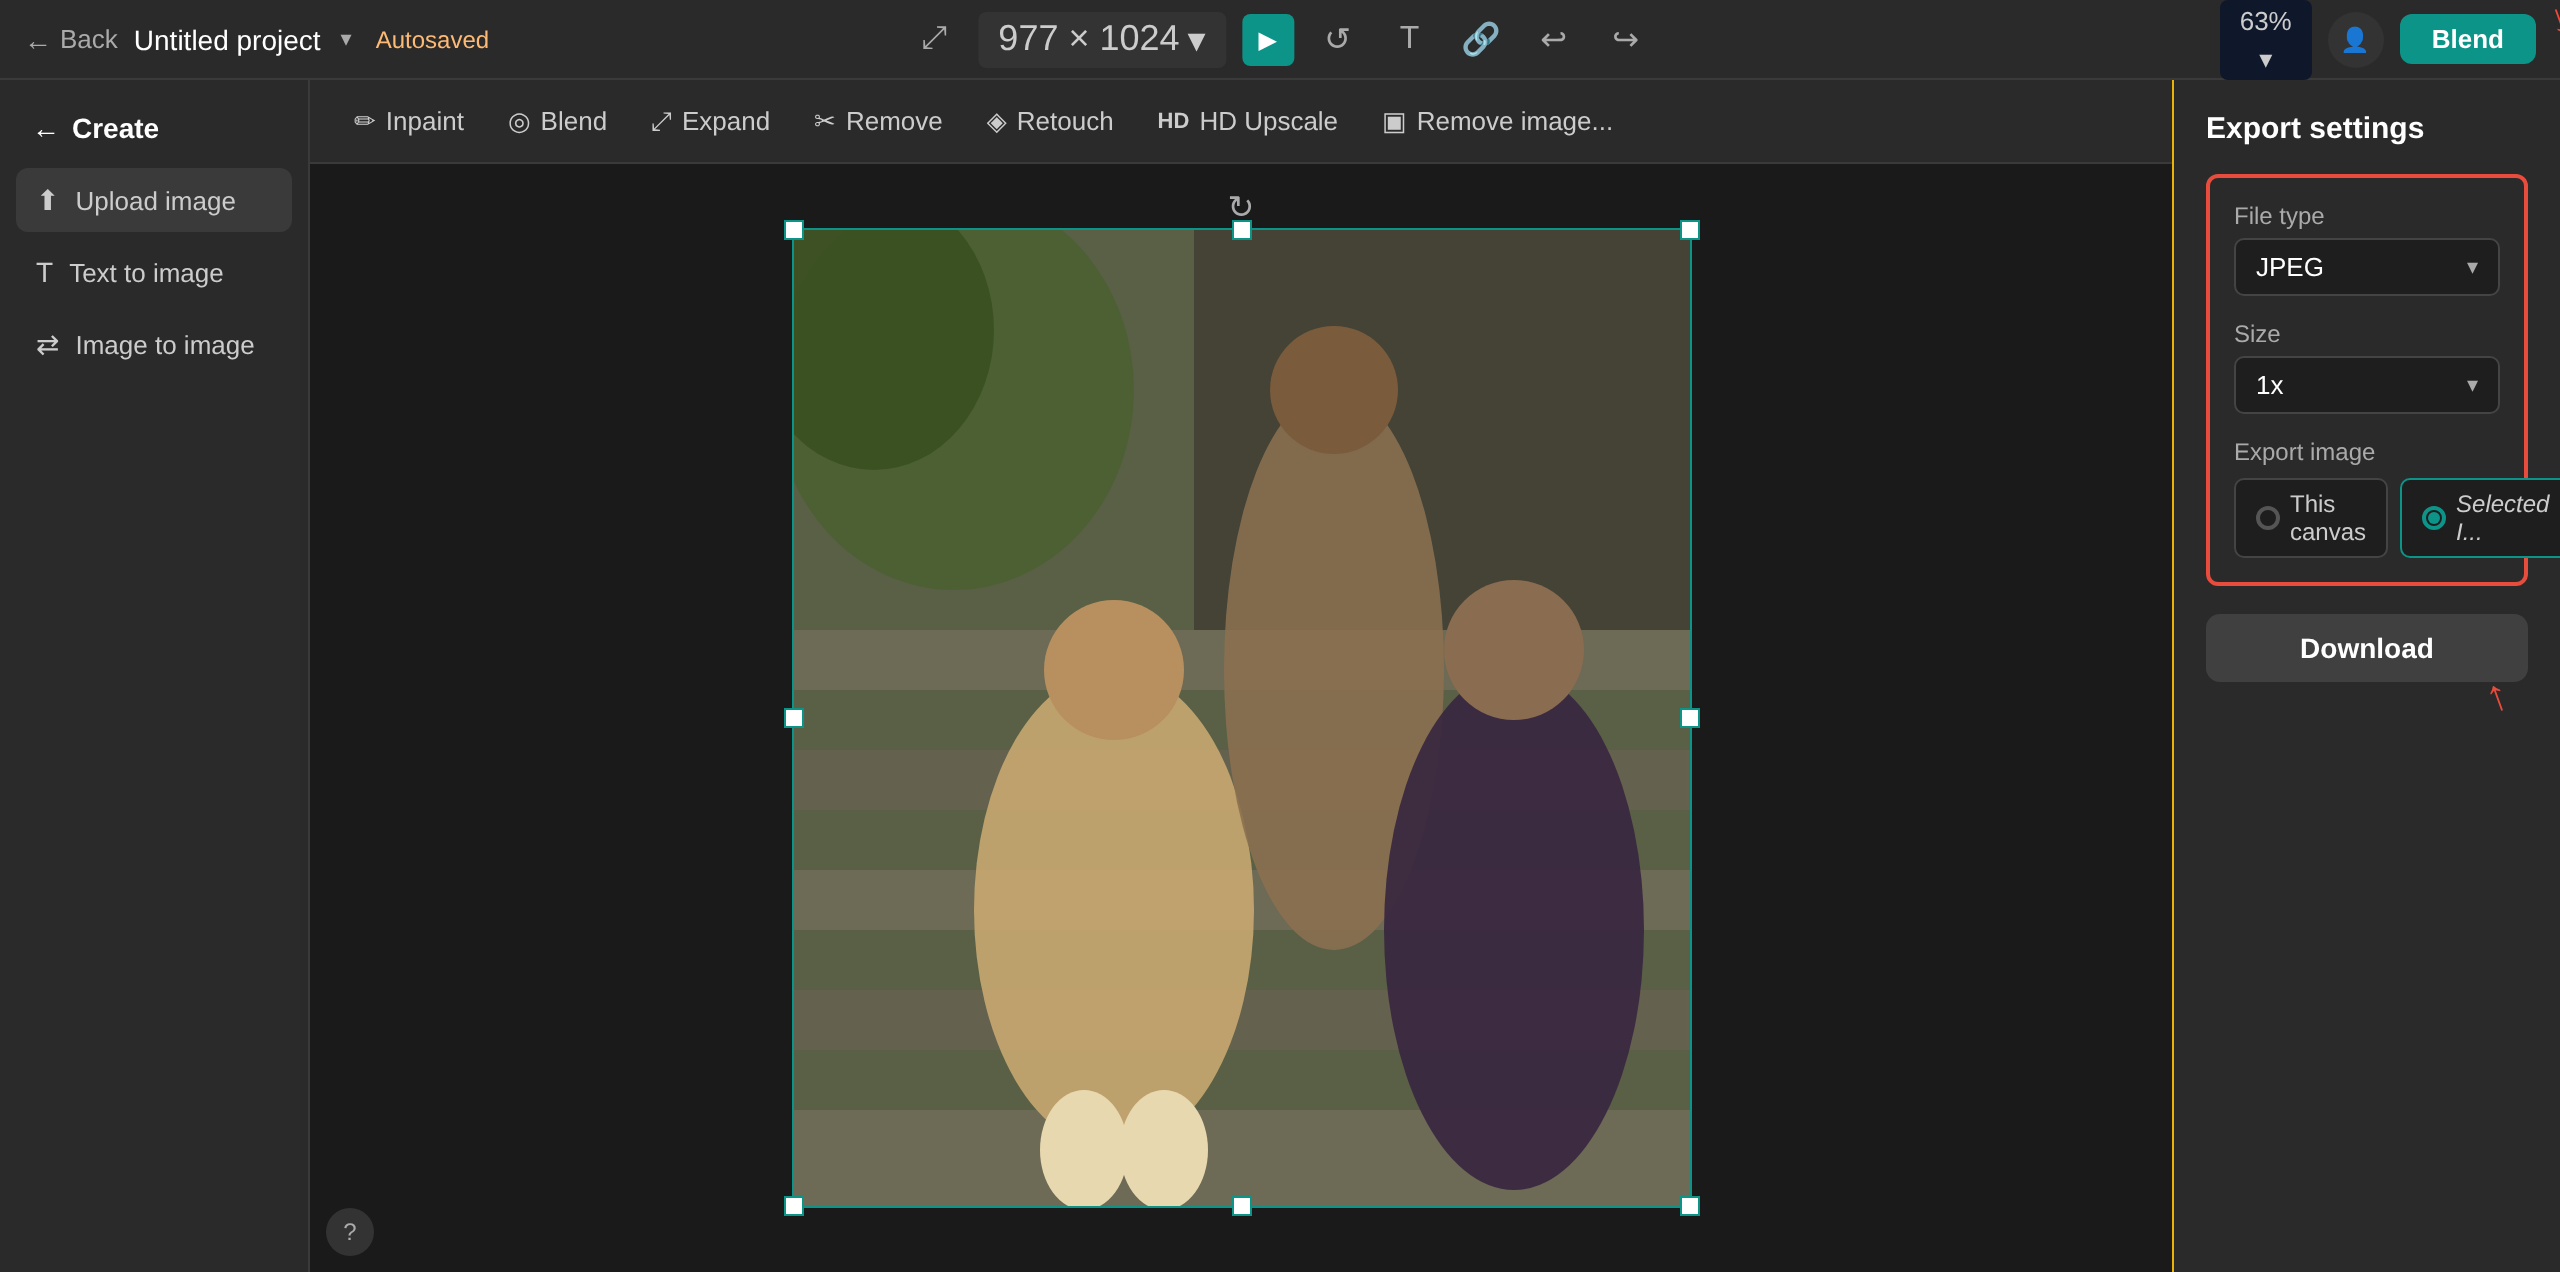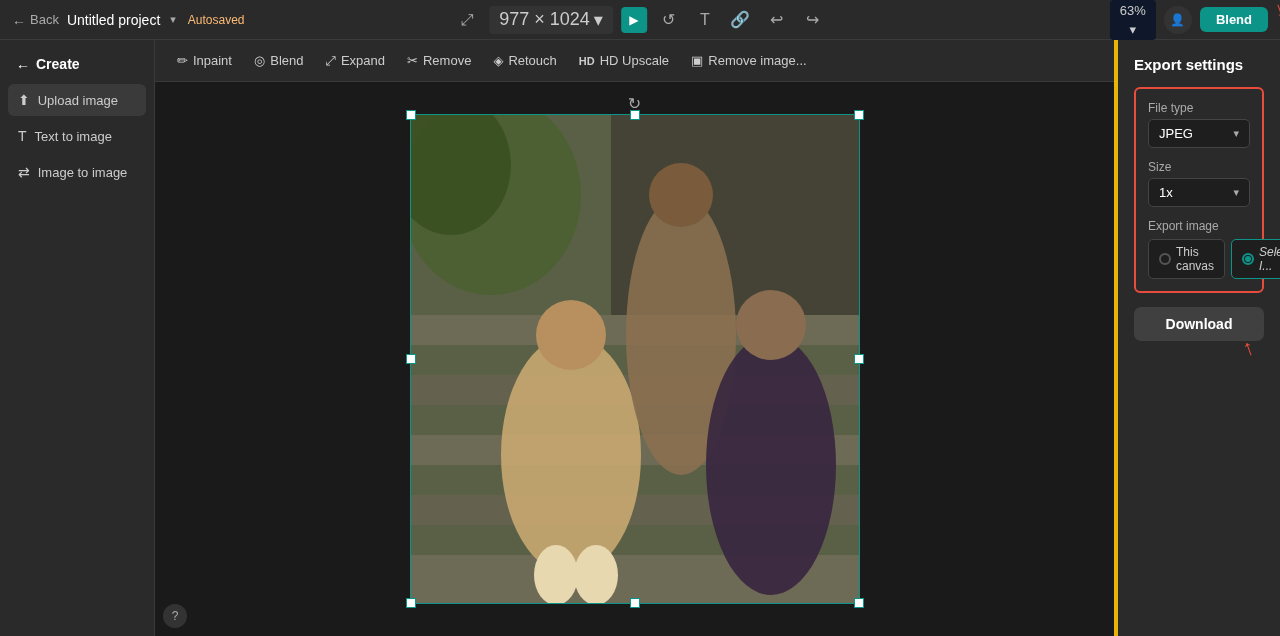--- a/index.html
+++ b/index.html
@@ -69,21 +69,21 @@
     .handle.bl { bottom: -5px; left: -5px; }
     .handle.br { bottom: -5px; right: -5px; }
     .handle.tm { top: -5px; left: calc(50% - 5px); }
     .handle.bm { bottom: -5px; left: calc(50% - 5px); }
     .handle.ml { top: calc(50% - 5px); left: -5px; }
     .handle.mr { top: calc(50% - 5px); right: -5px; }
     
     .refresh-overlay { position: absolute; top: -20px; left: 50%; transform: translateX(-50%); color: #aaa; font-size: 16px; cursor: pointer; }
 
     
-    .export-panel { width: 166px; background: #2a2a2a; border-left: 4px solid #eab308; padding: 16px; display: flex; flex-direction: column; gap: 14px; }
+    .export-panel { width: 194px; background: #2a2a2a; border-left: 1px solid #eab308; padding: 16px; display: flex; flex-direction: column; gap: 14px; }
     .panel-title { font-size: 15px; font-weight: 600; color: #fff; }
 
     
     .export-settings-box {
       border: 2px solid #e74c3c; border-radius: 6px; padding: 12px; display: flex; flex-direction: column; gap: 12px;
     }
 
     .field-label { font-size: 12px; color: #aaa; margin-bottom: 4px; }
     .select-control {
       display: flex; align-items: center; justify-content: space-between;

